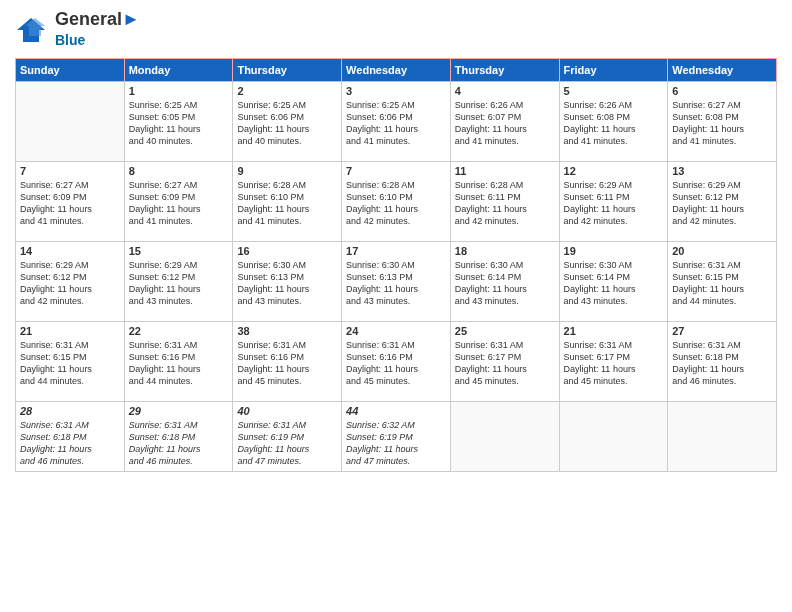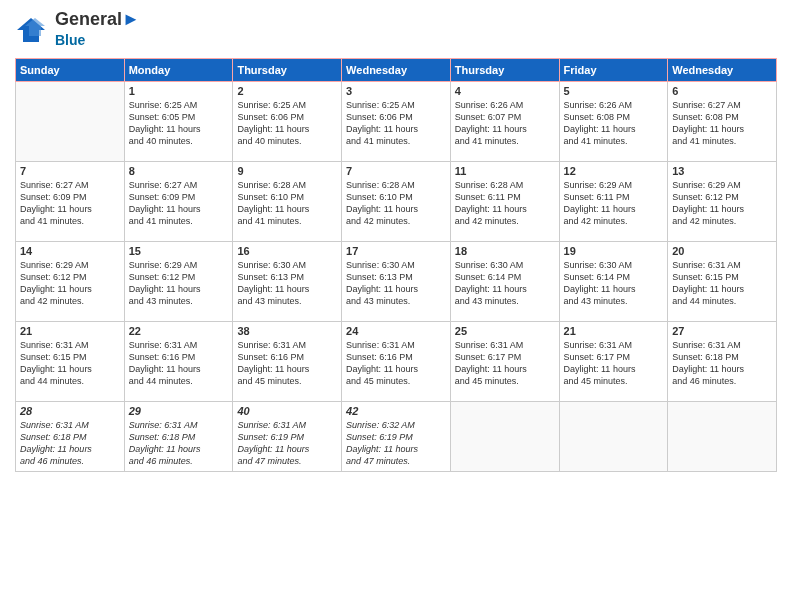--- a/index.html
+++ b/index.html
@@ -247,21 +247,21 @@
           </td>
           <td>
             <span class="day-number">29</span>
             <div class="day-info">Sunrise: 6:31 AM<br>Sunset: 6:18 PM<br>Daylight: 11 hours<br>and 46 minutes.</div>
           </td>
           <td>
             <span class="day-number">40</span>
             <div class="day-info">Sunrise: 6:31 AM<br>Sunset: 6:19 PM<br>Daylight: 11 hours<br>and 47 minutes.</div>
           </td>
           <td>
-            <span class="day-number">42</span>
+            <span class="day-number">44</span>
             <div class="day-info">Sunrise: 6:32 AM<br>Sunset: 6:19 PM<br>Daylight: 11 hours<br>and 47 minutes.</div>
           </td>
           <td class="empty-cell"></td>
           <td class="empty-cell"></td>
           <td class="empty-cell"></td>
         </tr>
       </tbody>
   </table>
 </div>
 

